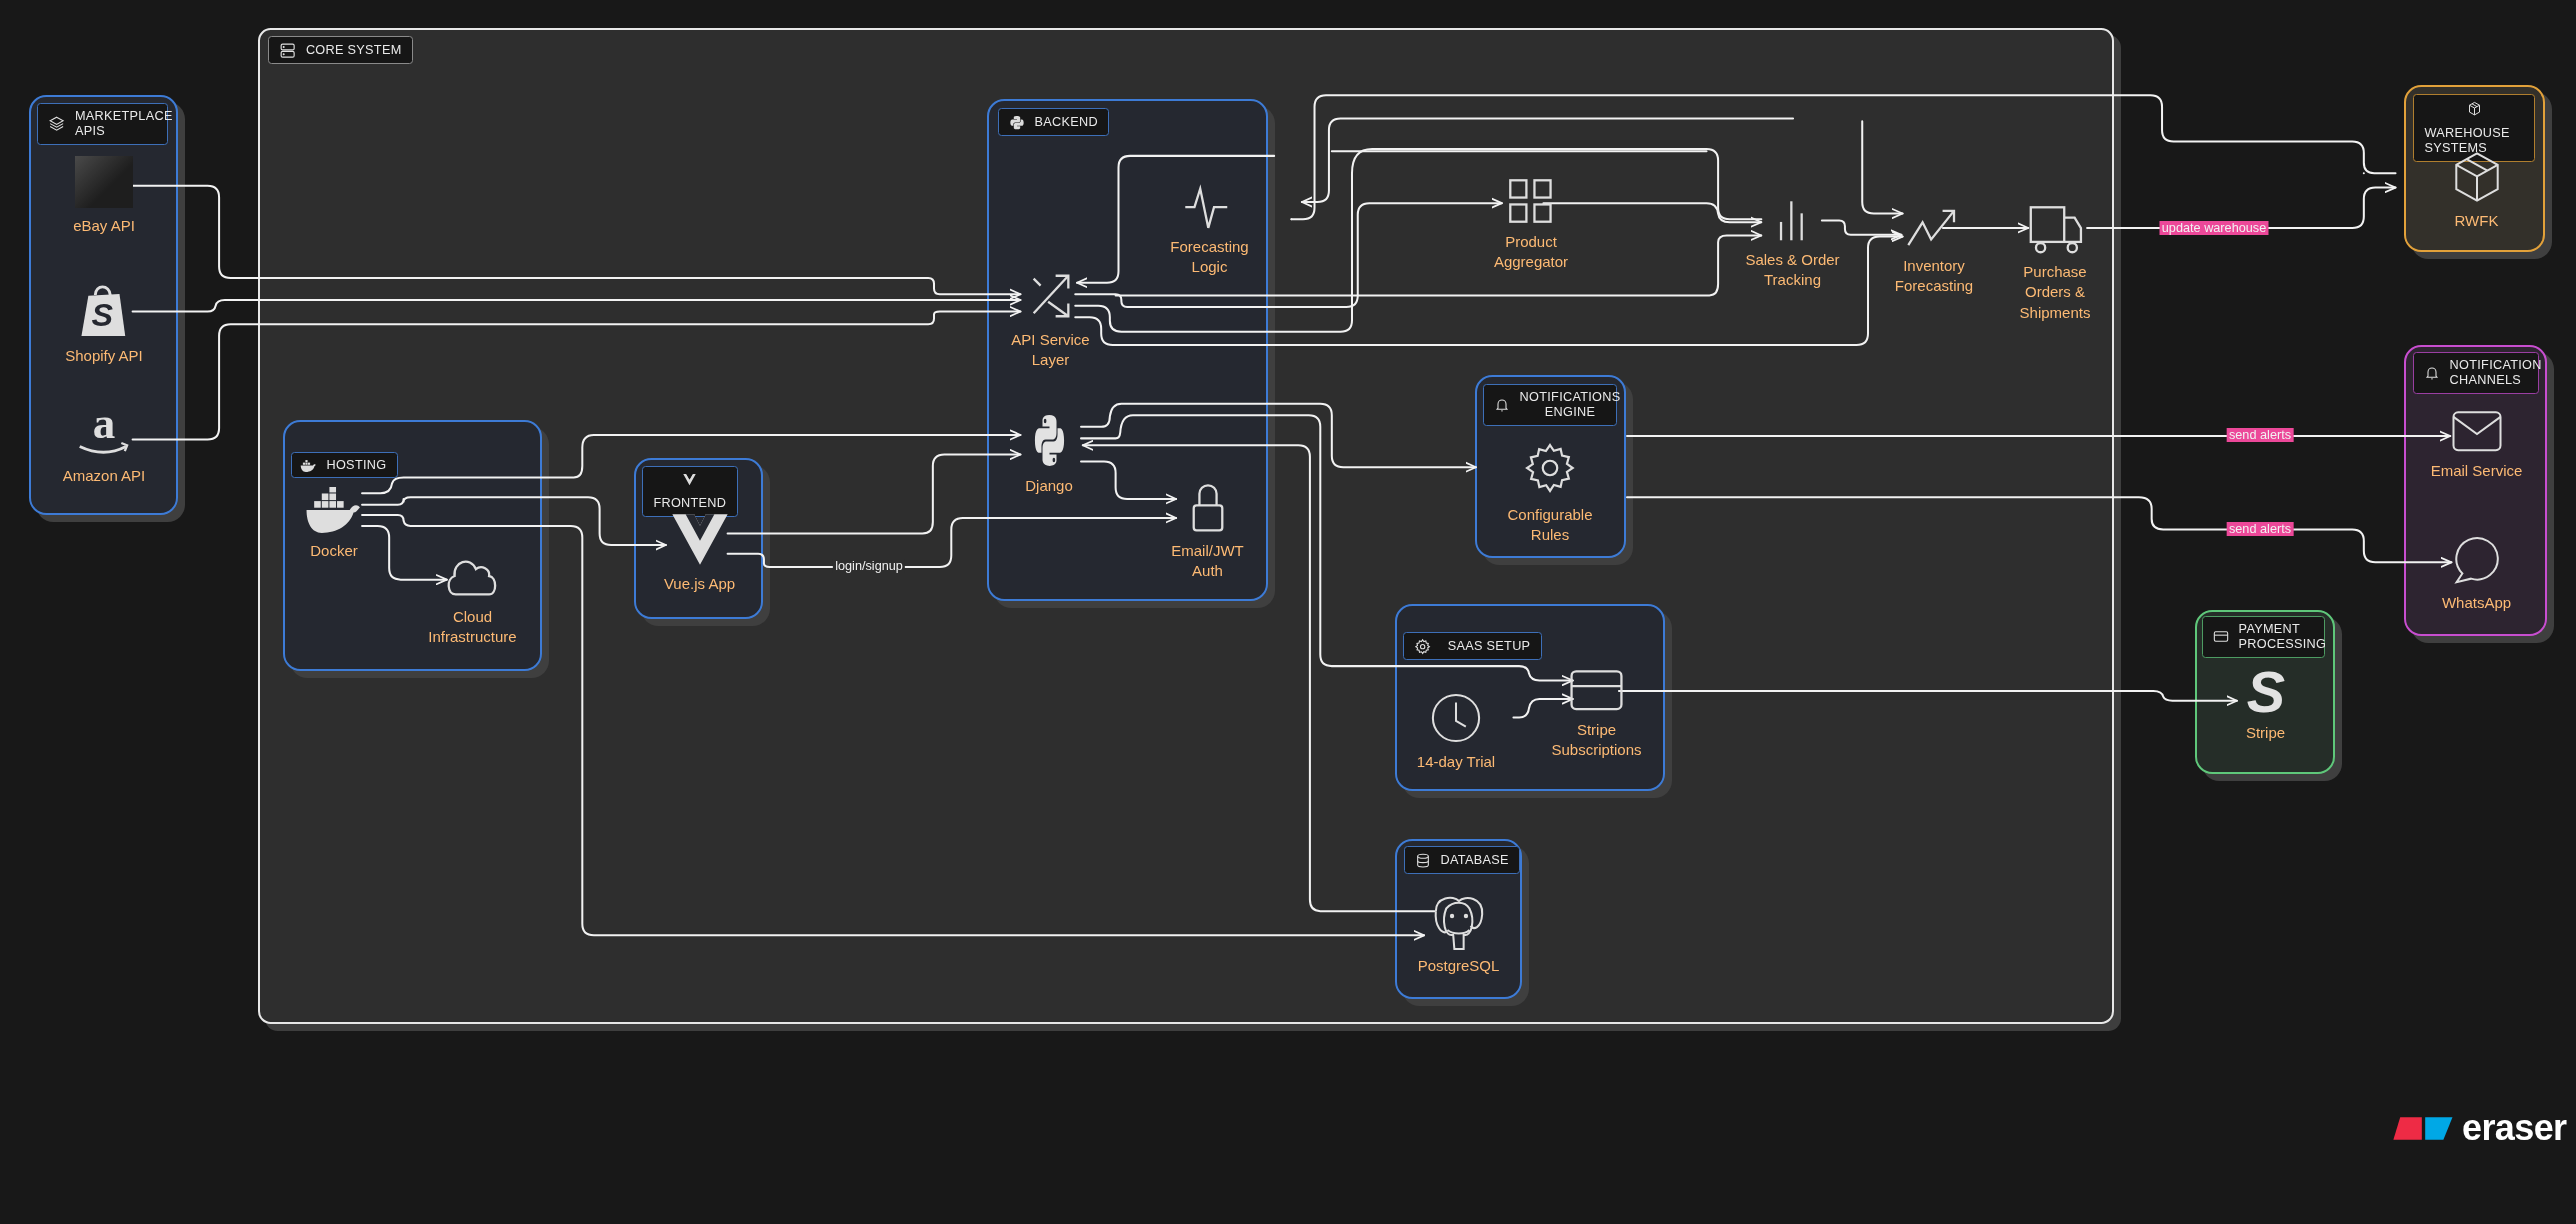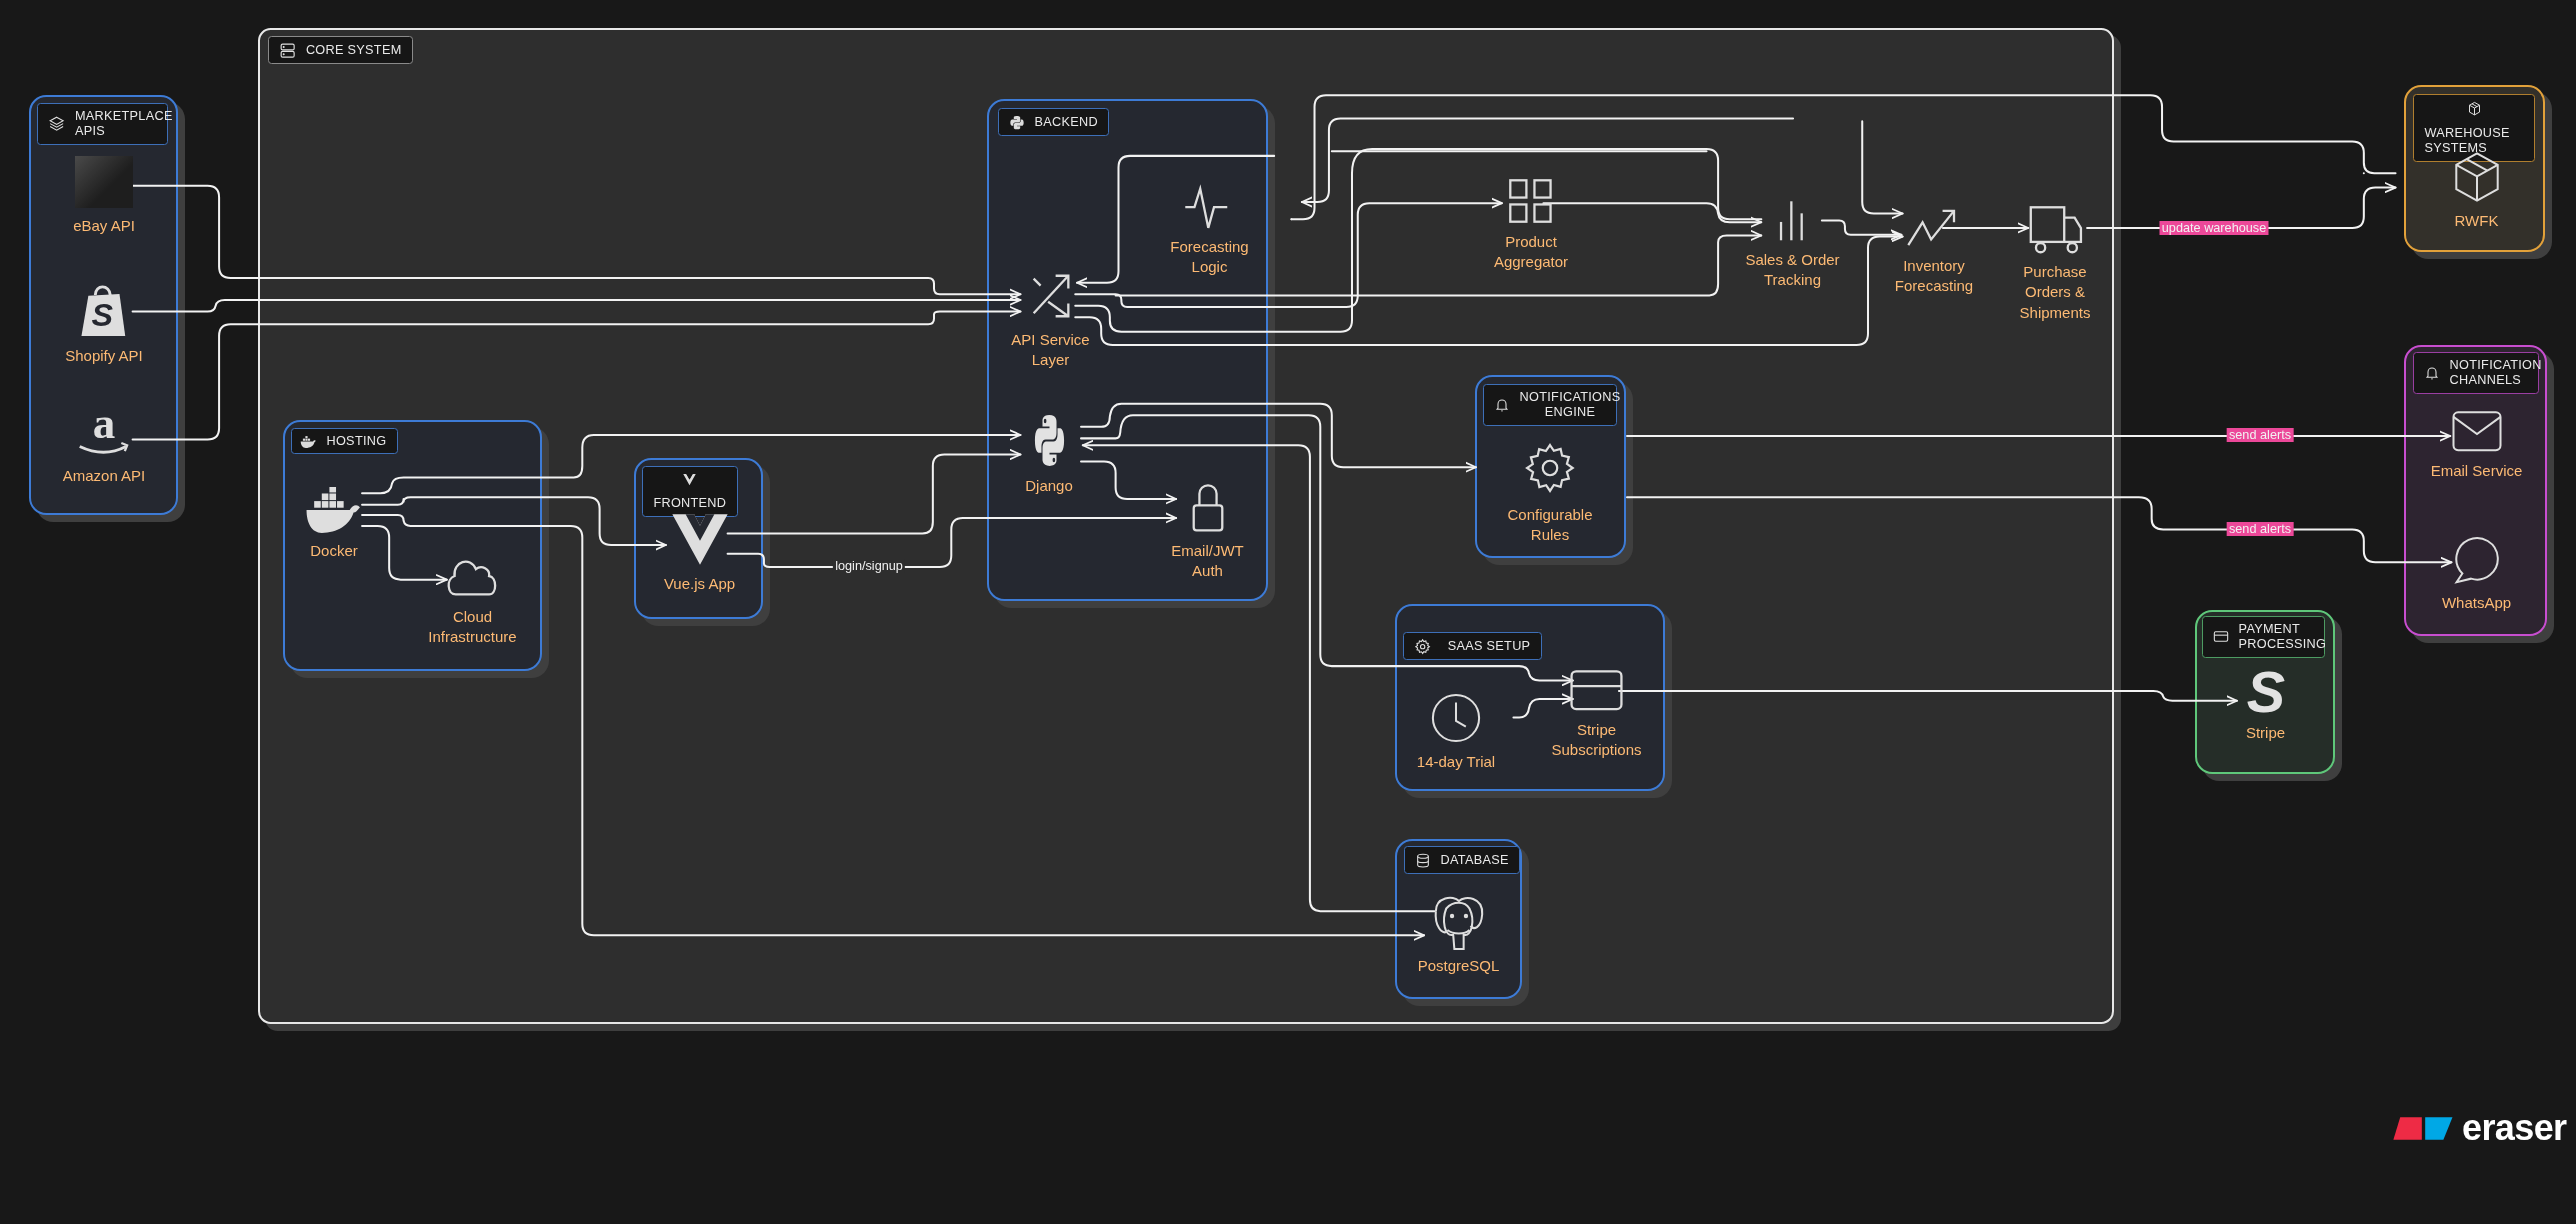--- a/index.html
+++ b/index.html
@@ -62,21 +62,21 @@
     </svg>
   <span>MARKETPLACE APIS</span>
 </div>
 <div class="tag" style="left:998px;top:108px;">
   <svg width="16" height="17.3" viewBox="0 0 24 24">
       <path d="M11.9 2c-5 0-4.7 2.2-4.7 2.2v2.3h4.8v.7H5.3S2 6.8 2 11.9s2.8 4.9 2.8 4.9h1.7v-2.4s-.1-2.8 2.8-2.8h4.8s2.7 0 2.7-2.6V4.6S17.2 2 11.9 2z" fill="#dcdcdc"></path>
       <path d="M12.1 22c5 0 4.7-2.2 4.7-2.2v-2.3H12v-.7h6.7s3.3.4 3.3-4.7-2.8-4.9-2.8-4.9h-1.7v2.4s.1 2.8-2.8 2.8H9.9s-2.7 0-2.7 2.6v4.4S6.8 22 12.1 22z" fill="#dcdcdc"></path>
     </svg>
   <span>BACKEND</span>
 </div>
-<div class="tag" style="left:291px;top:428px;padding-left:8px;">
+<div class="tag" style="left:291px;top:452px;padding-left:8px;">
   <svg width="17.3" height="15" viewBox="0 0 24 20" fill="#dcdcdc">
       <rect x="4" y="6" width="3" height="3"></rect>
       <rect x="7.5" y="6" width="3" height="3"></rect>
       <rect x="11" y="6" width="3" height="3"></rect>
       <rect x="7.5" y="2.5" width="3" height="3"></rect>
       <path d="M1 10h17c1-2 3-2 4-1-1 1-1 2-2 2-1 5-6 8-12 8C4 19 1 15 1 10z"></path>
     </svg>
   <span>HOSTING</span>
 </div>
 <div class="tag" style="left:642px;top:466px;flex-direction:column;">

